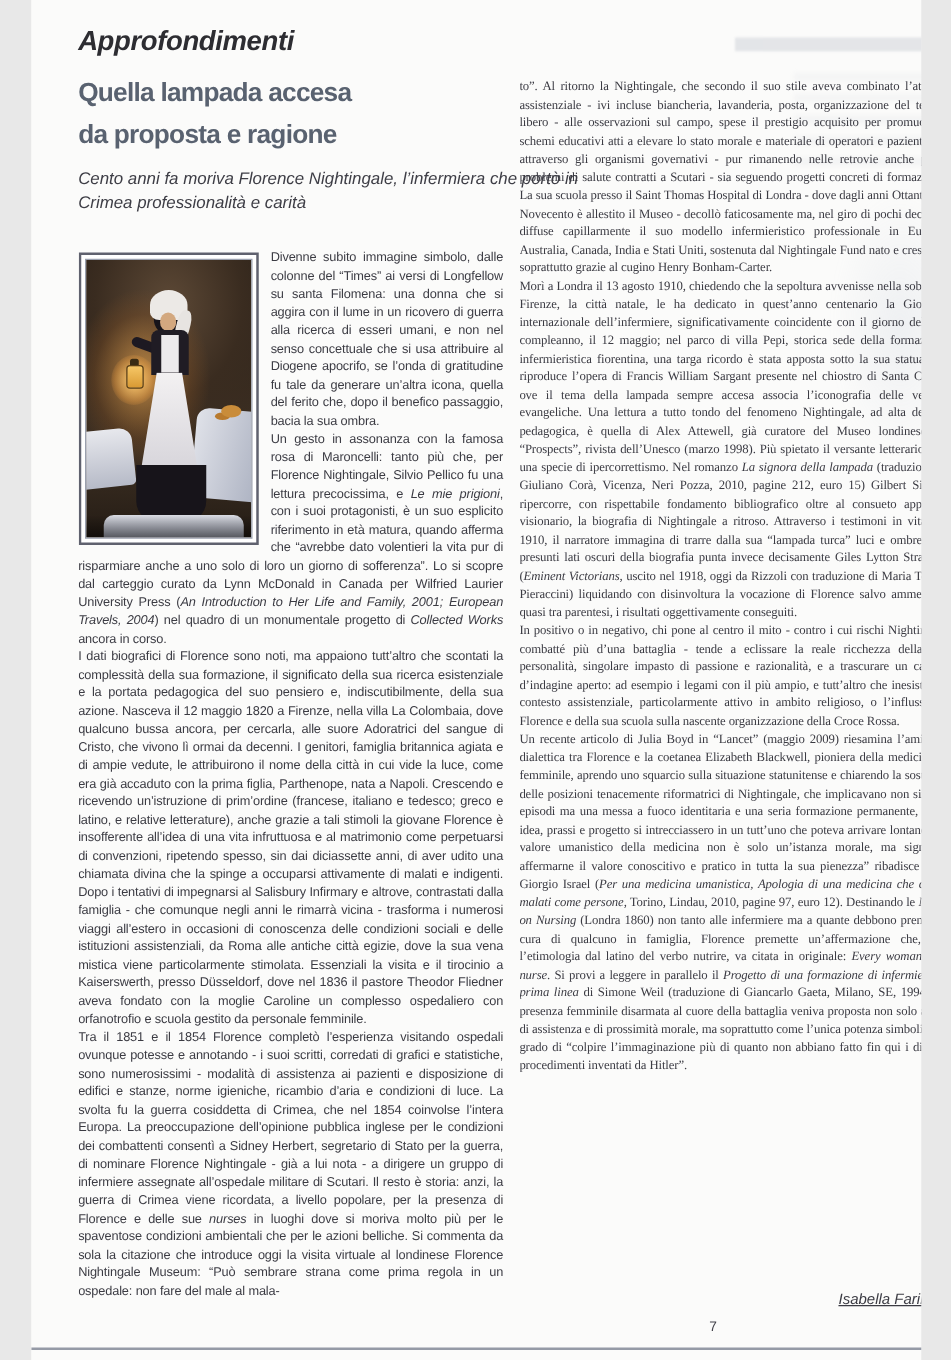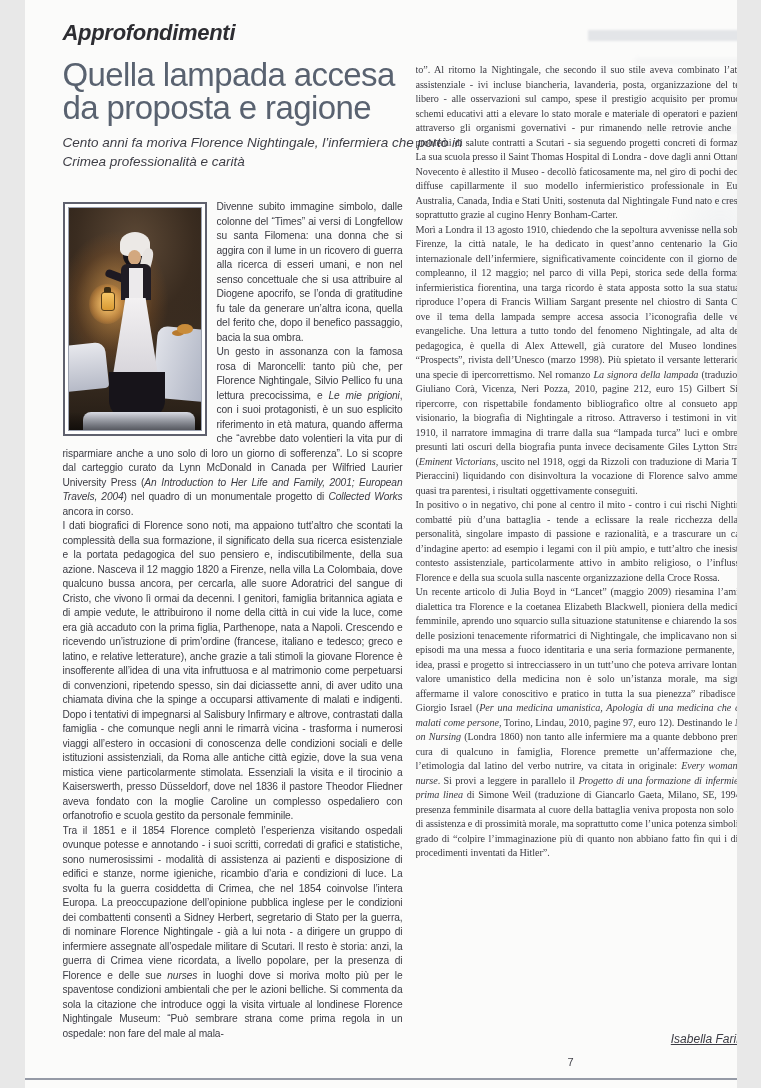--- a/index.html
+++ b/index.html
@@ -9,21 +9,21 @@
     background:#fbfbfa;overflow:hidden;color:#3b3b43;
   }
   
   #section-label{
     position:absolute;left:38px;top:20px;
     font-size:22px;font-weight:bold;font-style:italic;
     color:#2d2d32;letter-spacing:-0.3px;
   }
   #article-title{
     position:absolute;left:38px;top:58px;
-    font-size:33px;font-weight:normal;line-height:33px;
+    font-size:21px;font-weight:bold;line-height:33px;
     color:#596270;letter-spacing:-0.6px;
   }
   #article-subtitle{
     position:absolute;left:38px;top:133px;width:446px;
     font-size:13.5px;font-style:italic;line-height:19px;color:#3e3e46;
   }
   
   .col{
     position:absolute;font-size:10.2px;line-height:14.5px;
     text-align:justify;letter-spacing:-0.1px;overflow:hidden;

